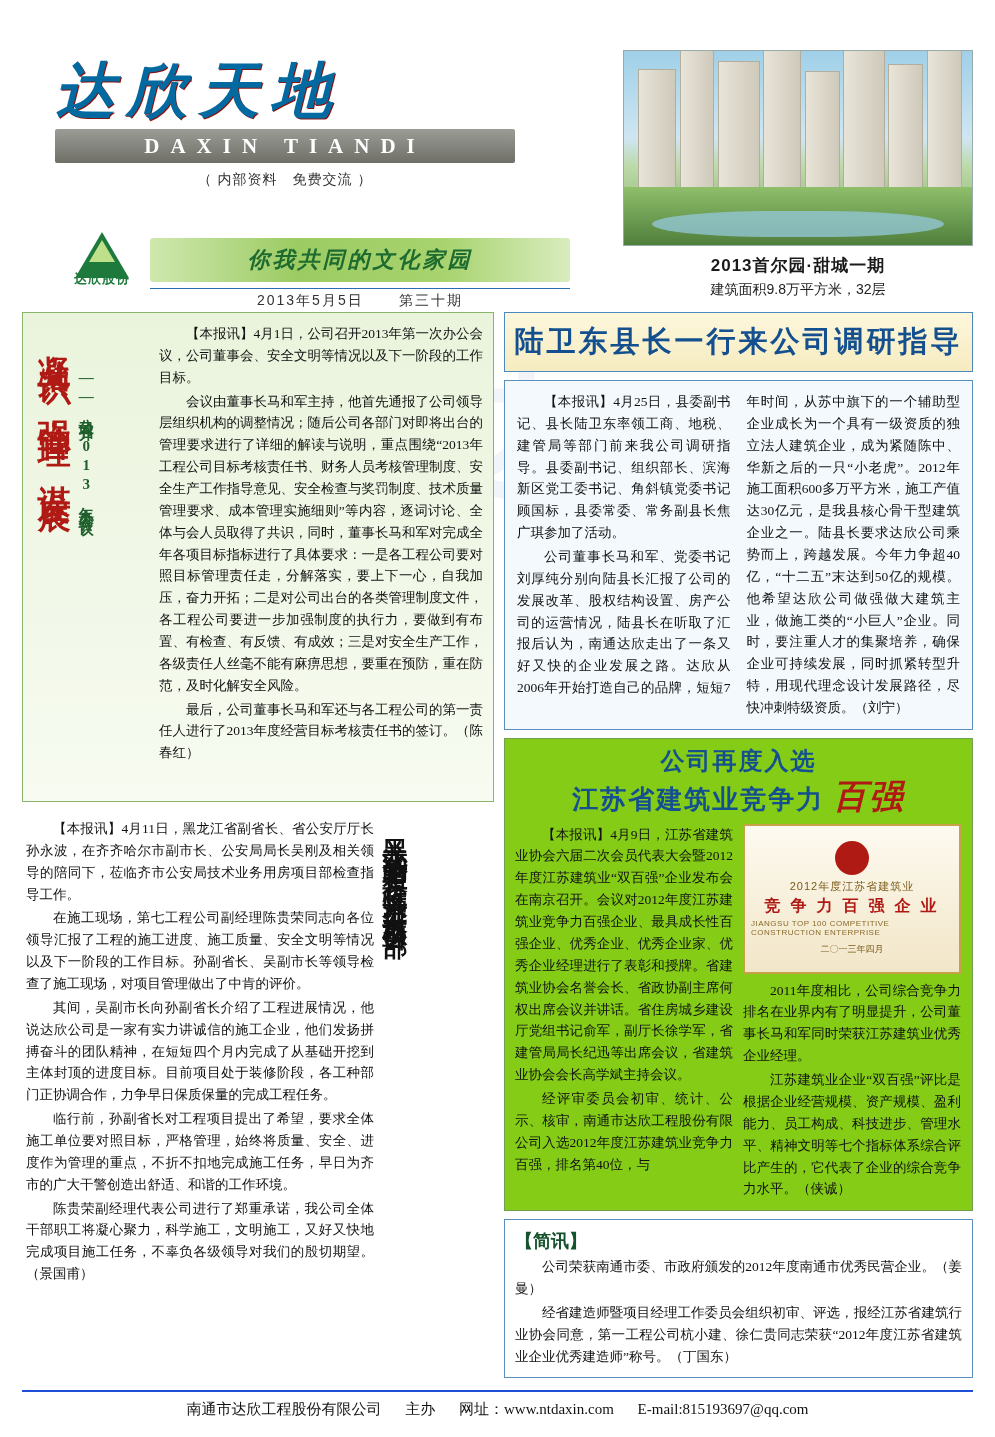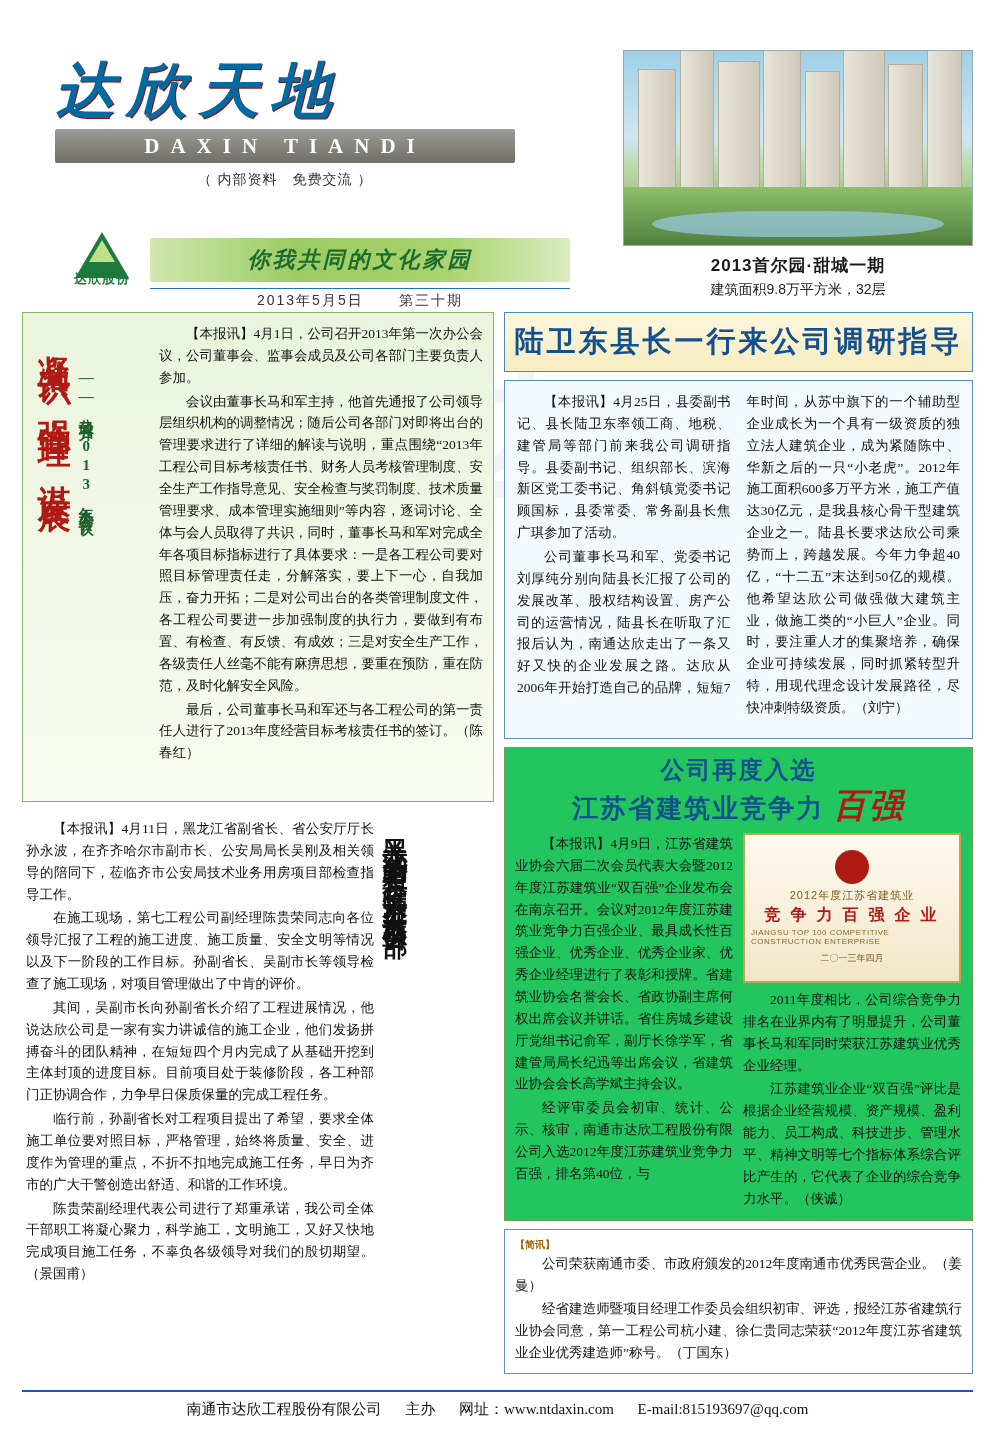--- a/index.html
+++ b/index.html
@@ -271,21 +271,21 @@
 
   .art2 {
     border: 1px solid #5b8fc0;
     background: #f4f9fd;
     padding: 10px 12px;
     height: 392px;
   }
 
   .art3 {
     border: 1px solid #6f9e54;
-    background: #22c55e;
+    background: #84cc16;
     padding: 8px 10px;
     flex: 1;
     display: flex;
     flex-direction: column;
   }
   .art3-title {
     text-align: center;
     font-family: "Liberation Serif", serif;
     font-weight: bold;
     color: #14508f;
@@ -323,22 +323,22 @@
   .cert-l4 { font-size: 9px; color: #7a5a1a; margin-top: 6px; }
 
   .brief {
     border: 1px solid #5b8fc0;
     background: #ffffff;
     padding: 7px 10px;
   }
   .brief-tag {
     font-family: "Liberation Serif", serif;
     font-weight: bold;
-    font-size: 10px;
-    color: #a16207;
+    font-size: 18px;
+    color: #14532d;
   }
 
   
   .footer {
     position: absolute;
     left: 22px; bottom: 18px;
     width: 951px;
     border-top: 2px solid #1d4ed8;
     padding-top: 8px;
     text-align: center;
@@ -412,21 +412,21 @@
   <div class="content">
 
     <div class="col-left">
 
       <div class="block1">
         <div class="headline">
           <div class="h1-main">凝共识，强管理，谋发展</div>
           <div class="h1-sub">——公司召开2013年办公会议</div>
         </div>
         <div class="text art-body">
-          <p>【本报讯】4月1日，公司召开2013年第一次办公会议，公司董事会、监事会成员及公司各部门主要负责人参加。</p>
+          <p>【本报讯】4月1日，公司召开2013年第一次办公会议，公司董事会、安全文明等情况以及下一阶段的工作目标。</p>
           <p>会议由董事长马和军主持，他首先通报了公司领导层组织机构的调整情况；随后公司各部门对即将出台的管理要求进行了详细的解读与说明，重点围绕“2013年工程公司目标考核责任书、财务人员考核管理制度、安全生产工作指导意见、安全检查与奖罚制度、技术质量管理要求、成本管理实施细则”等内容，逐词讨论、全体与会人员取得了共识，同时，董事长马和军对完成全年各项目标指标进行了具体要求：一是各工程公司要对照目标管理责任走，分解落实，要上下一心，自我加压，奋力开拓；二是对公司出台的各类管理制度文件，各工程公司要进一步加强制度的执行力，要做到有布置、有检查、有反馈、有成效；三是对安全生产工作，各级责任人丝毫不能有麻痹思想，要重在预防，重在防范，及时化解安全风险。</p>
           <p>最后，公司董事长马和军还与各工程公司的第一责任人进行了2013年度经营目标考核责任书的签订。（陈春红）</p>
         </div>
       </div>
 
       <div class="block2">
         <div class="text art-body">
           <p>【本报讯】4月11日，黑龙江省副省长、省公安厅厅长孙永波，在齐齐哈尔市副市长、公安局局长吴刚及相关领导的陪同下，莅临齐市公安局技术业务用房项目部检查指导工作。</p>
           <p>在施工现场，第七工程公司副经理陈贵荣同志向各位领导汇报了工程的施工进度、施工质量、安全文明等情况以及下一阶段的工作目标。孙副省长、吴副市长等领导检查了施工现场，对项目管理做出了中肯的评价。</p>
           <p>其间，吴副市长向孙副省长介绍了工程进展情况，他说达欣公司是一家有实力讲诚信的施工企业，他们发扬拼搏奋斗的团队精神，在短短四个月内完成了从基础开挖到主体封顶的进度目标。目前项目处于装修阶段，各工种部门正协调合作，力争早日保质保量的完成工程任务。</p>

